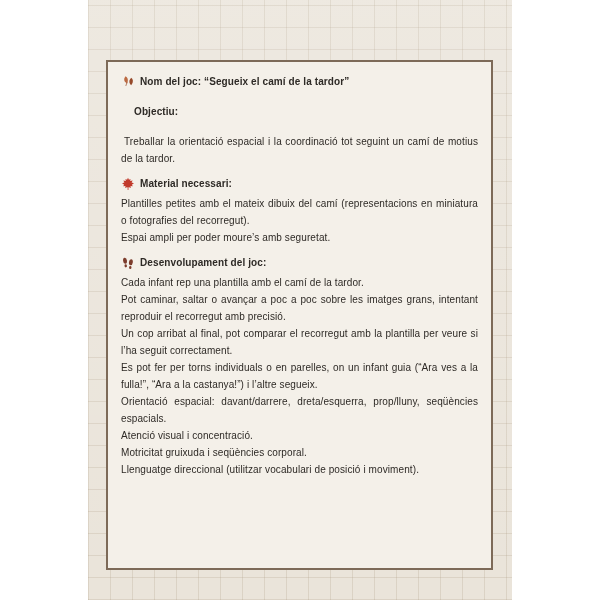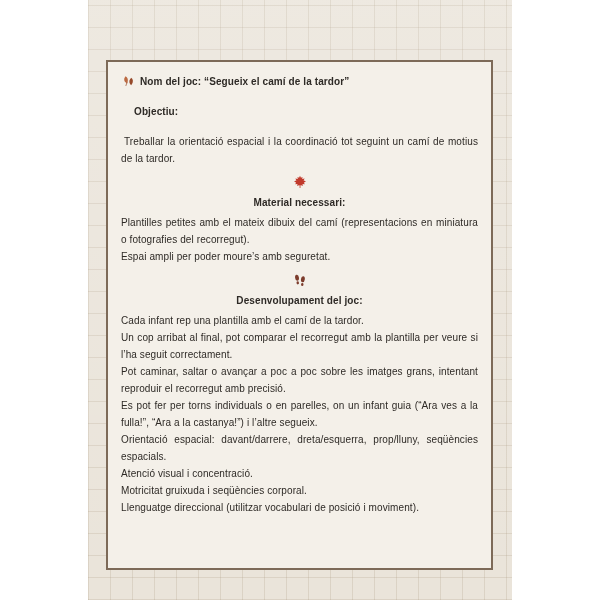--- a/index.html
+++ b/index.html
@@ -24,21 +24,21 @@
     background:#f4f0e9;
     padding:11px 13px 12px 13px;
     font-size:10px;line-height:17px;color:#2e2a26;
     letter-spacing:0.1px;
     overflow:hidden;
   }
   .heading{
     display:flex;align-items:center;gap:5px;
     font-weight:700;margin:0 0 3px 0;
   }
-  .heading.gap{margin-top:8px;flex-direction:column;}
+  .heading.gap{margin-top:8px;}
   .icon{width:14px;height:14px;display:inline-flex;flex:0 0 auto;}
   .icon svg{width:100%;height:100%;display:block;}
   p.para{margin:0;text-align:justify;}
   p.label{font-weight:700;margin:13px;}
   p.indent{text-indent:3px;}
 </style>
 </head>
 <body>
 
 <div class="canvas">
@@ -75,22 +75,22 @@
           <svg viewBox="0 0 16 16" xmlns="http://www.w3.org/2000/svg">
             <ellipse cx="4.6" cy="5.4" rx="2.2" ry="3.5" transform="rotate(-8 4.6 5.4)" fill="#7c3c2c"></ellipse>
             <ellipse cx="5.4" cy="11.2" rx="1.4" ry="1.8" transform="rotate(-8 5.4 11.2)" fill="#7c3c2c"></ellipse>
             <ellipse cx="11.3" cy="7.2" rx="2.2" ry="3.5" transform="rotate(8 11.3 7.2)" fill="#7c3c2c"></ellipse>
             <ellipse cx="10.6" cy="13.1" rx="1.4" ry="1.8" transform="rotate(8 10.6 13.1)" fill="#7c3c2c"></ellipse>
           </svg>
         </span>
         <span>Desenvolupament del joc:</span>
       </div>
       <p class="para">Cada infant rep una plantilla amb el camí de la tardor.</p>
+      <p class="para">Pot caminar, saltar o avançar a poc a poc sobre les imatges grans, intentant reproduir el recorregut amb precisió.</p>
       <p class="para">Un cop arribat al final, pot comparar el recorregut amb la plantilla per veure si l’ha seguit correctament.</p>
-      <p class="para">Pot caminar, saltar o avançar a poc a poc sobre les imatges grans, intentant reproduir el recorregut amb precisió.</p>
       <p class="para">Es pot fer per torns individuals o en parelles, on un infant guia (“Ara ves a la fulla!”, “Ara a la castanya!”) i l’altre segueix.</p>
 
       <p class="para">Orientació espacial: davant/darrere, dreta/esquerra, prop/lluny, seqüències espacials.</p>
       <p class="para">Atenció visual i concentració.</p>
       <p class="para">Motricitat gruixuda i seqüències corporal.</p>
       <p class="para">Llenguatge direccional (utilitzar vocabulari de posició i moviment).</p>
 
     </div>
   </div>
 </div>

